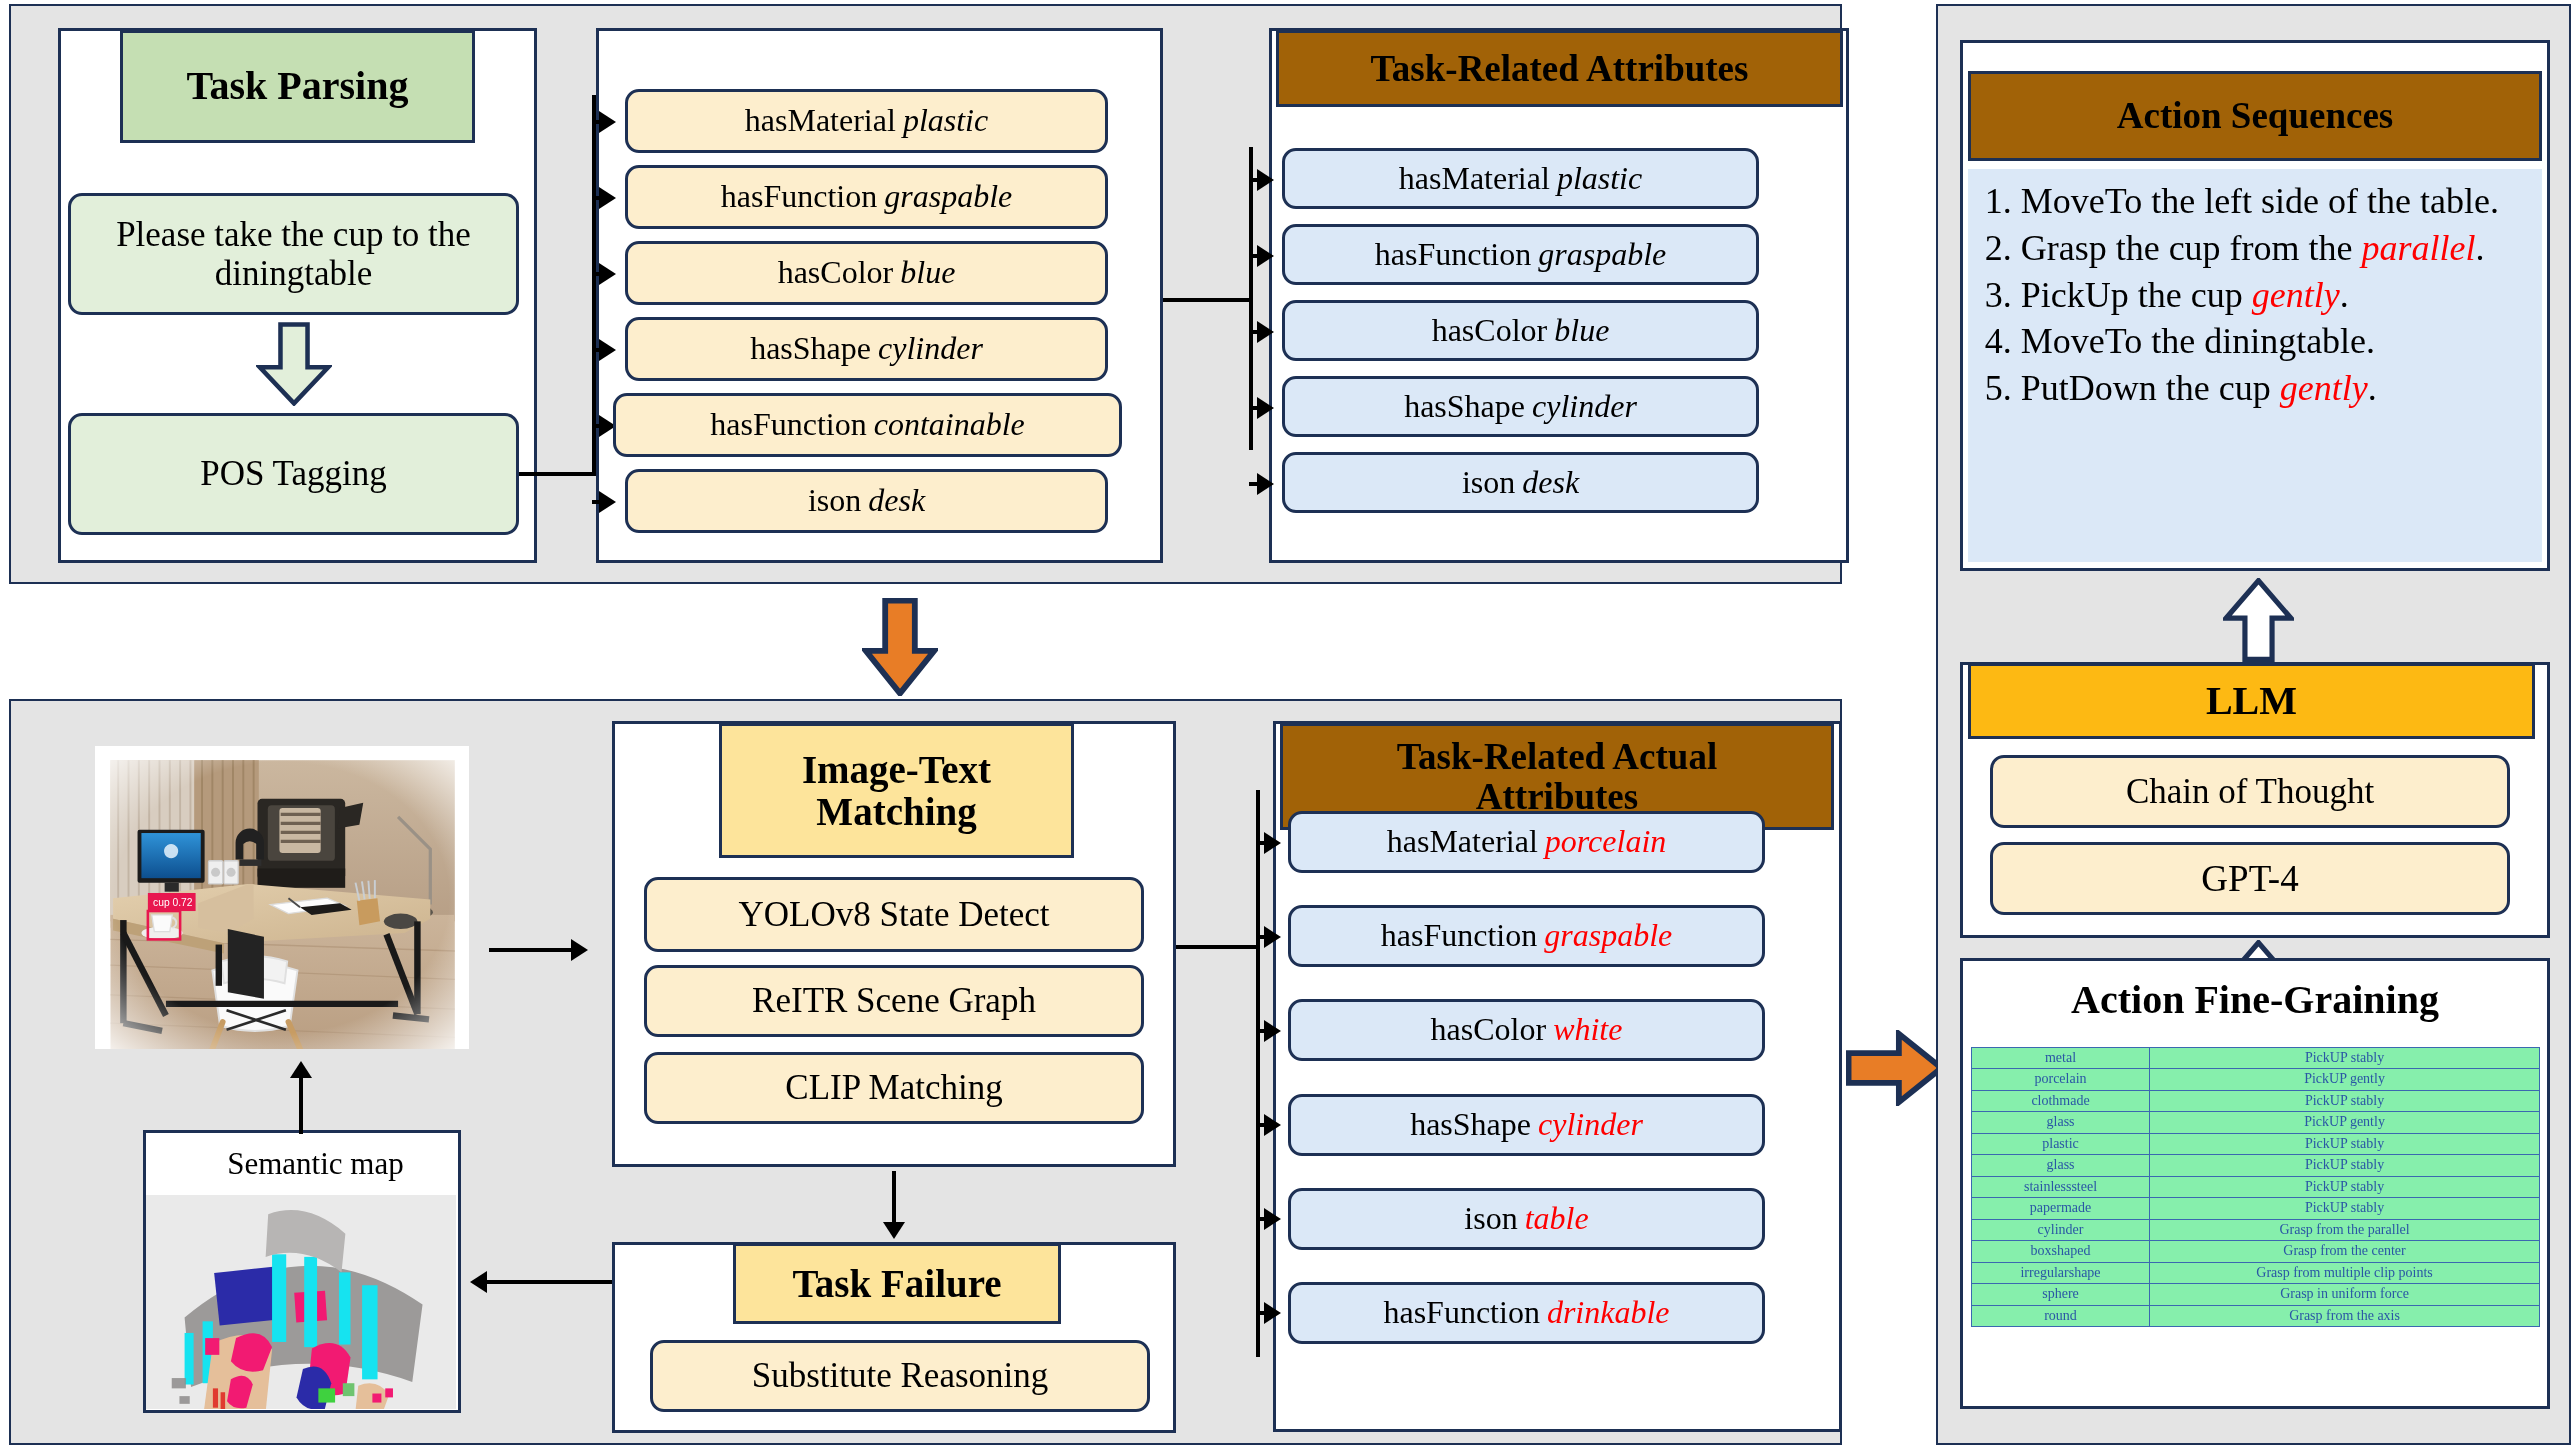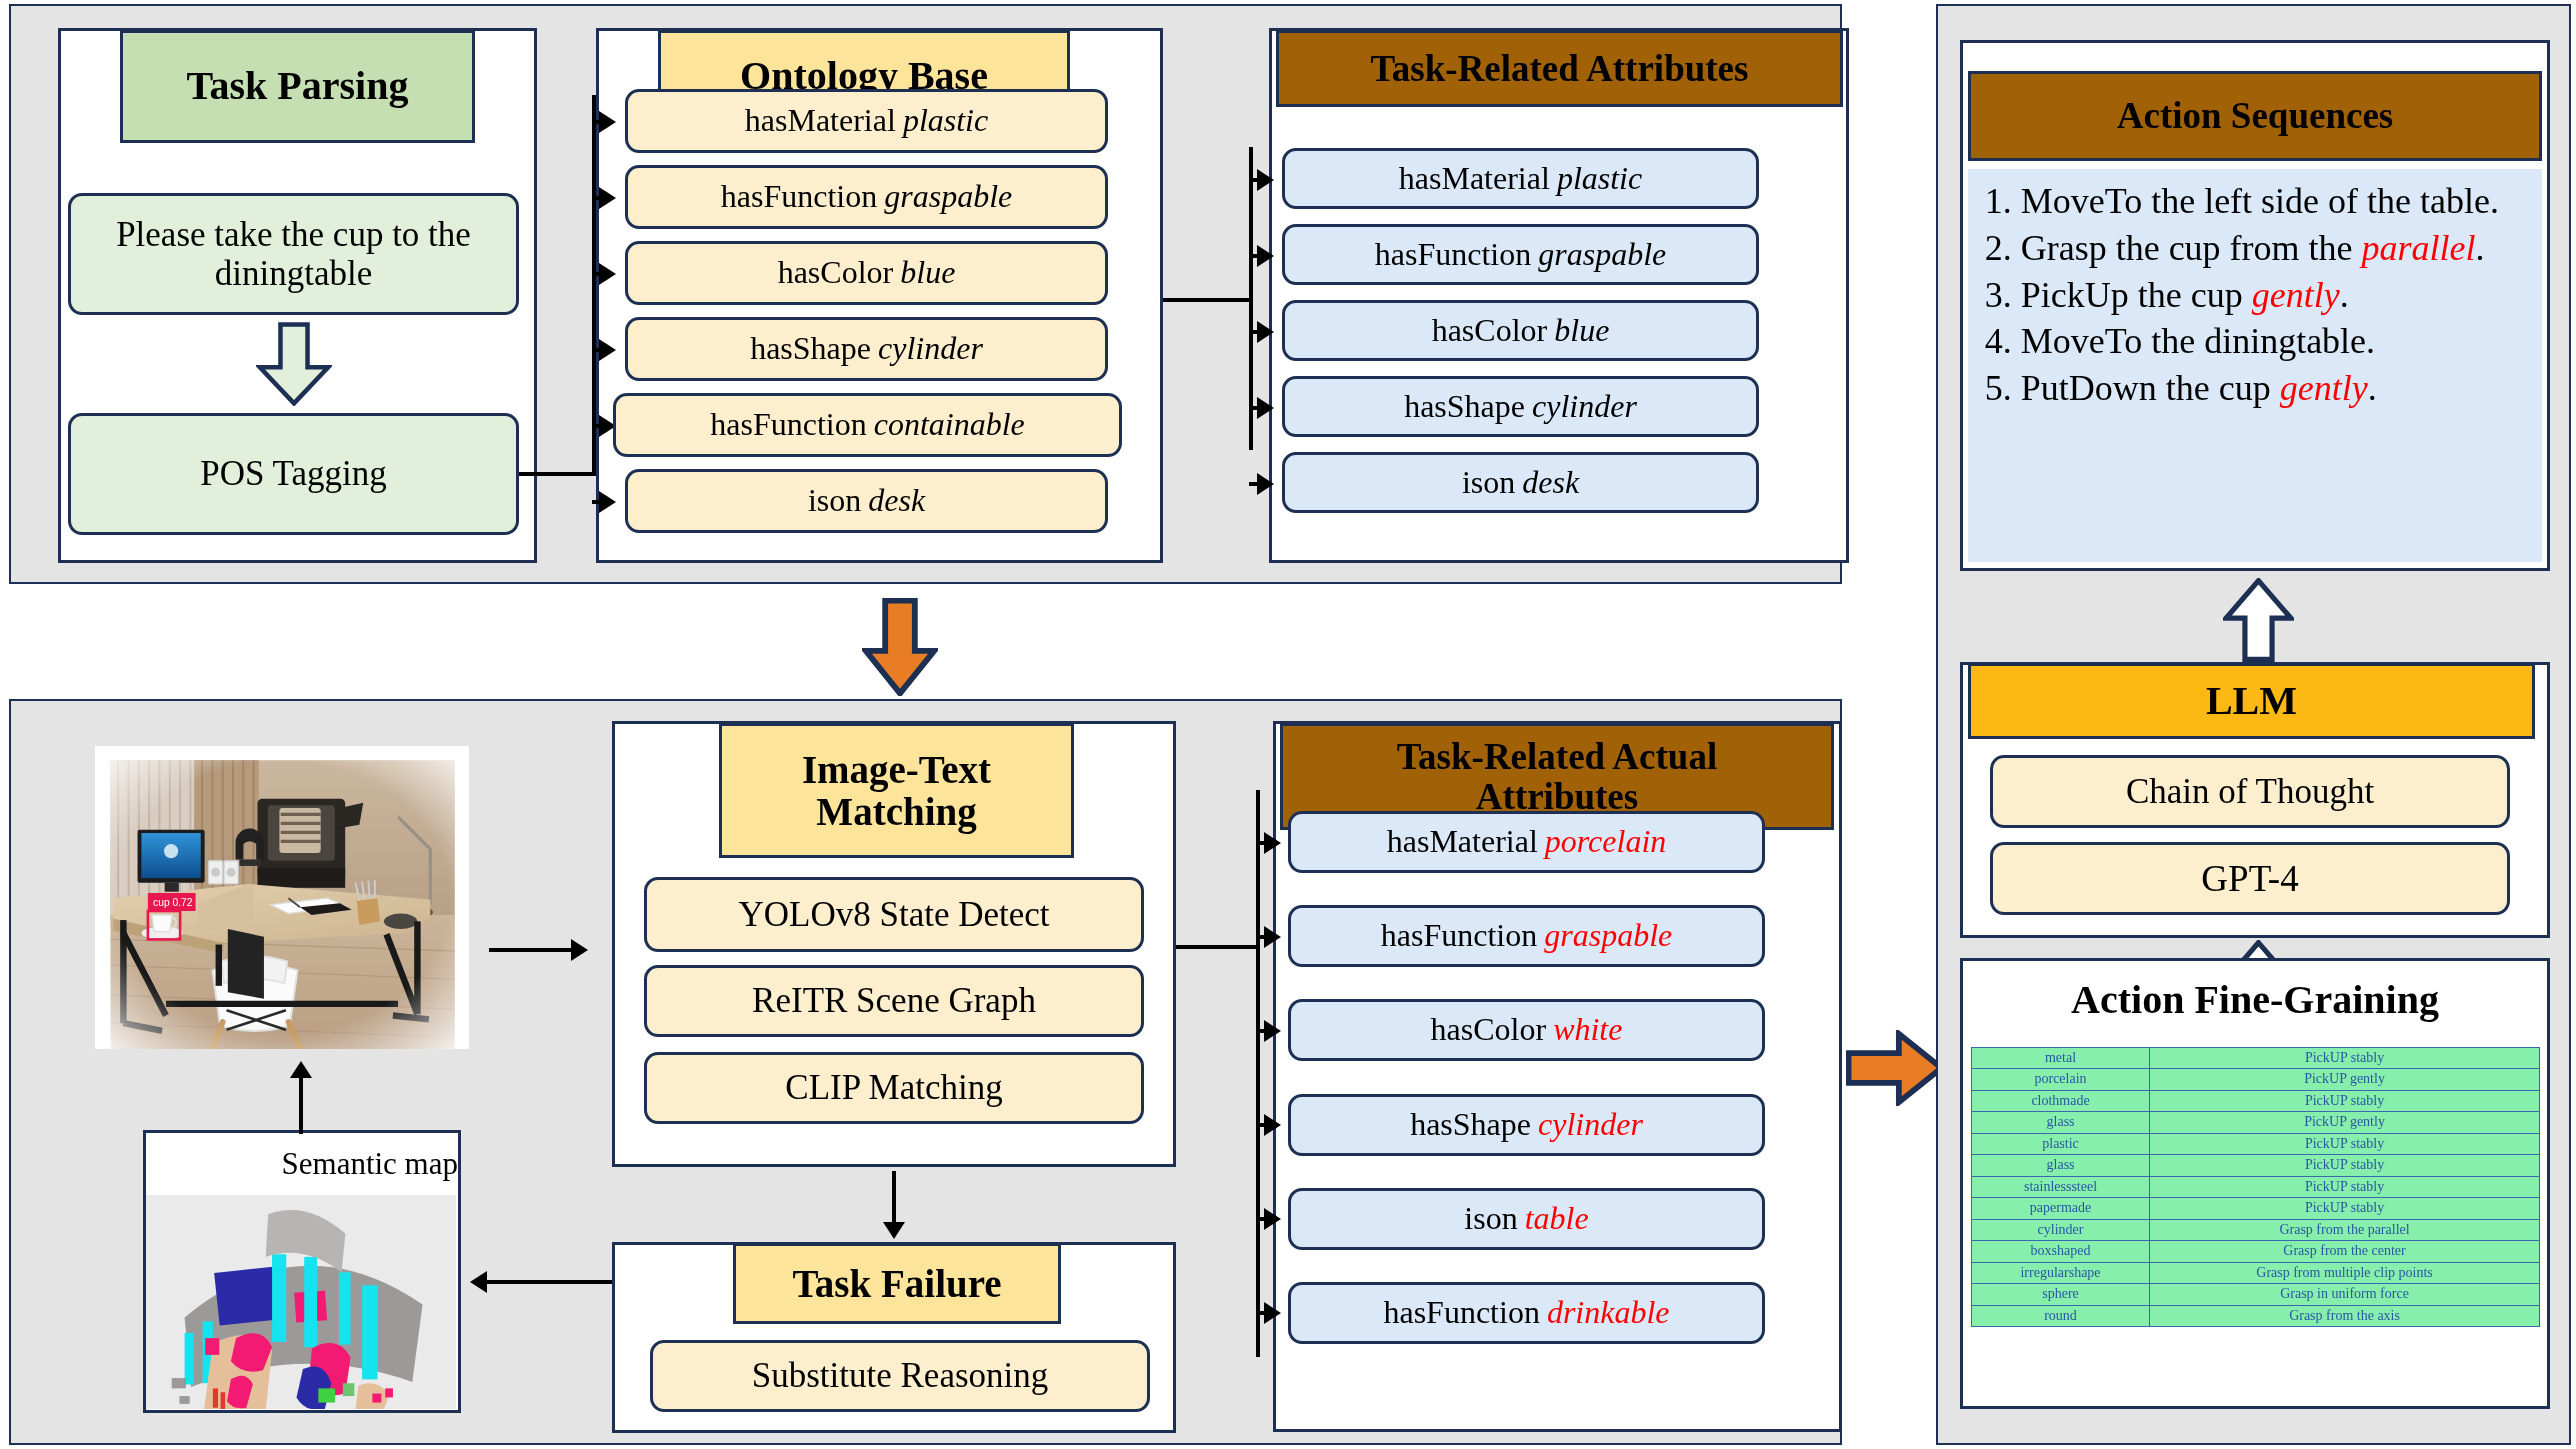--- a/index.html
+++ b/index.html
@@ -91,21 +91,21 @@
     padding: 1.9px 0 2.6px 0;
     white-space: nowrap;
   }
 
   
   .photo { position:absolute; overflow:hidden; }
   .photo svg { display:block; width:100%; height:100%; }
 
   
   .smap-box { position:absolute; background:#fff; border:3.9px solid #1d3054; }
-  .smap-title { position:absolute; width:100%; text-align:right; color:#000;padding-left:27px; }
+  .smap-title { position:absolute; width:100%; text-align:center; color:#000;padding-left:27px; }
   .smap-img { position:absolute; overflow:hidden; background:#e9e9e9; }
   .smap-img svg { display:block; width:100%; height:100%; }
 </style>
 </head>
 <body>
 
 <div class="page">
 
   <div class="grey-panel" style="left:9px; top:3.9px; width:1833px; height:580px;"></div>
 
@@ -116,21 +116,20 @@
     <svg viewBox="0 0 118 130" preserveAspectRatio="none">
       <polygon points="38,4 80,4 80,70 112,70 59,126 6,70 38,70" fill="#e2efda" stroke="#1d3054" stroke-width="7"></polygon>
     </svg>
   </div>
   <div class="pill green" style="left:68px; top:413px; width:451px; height:122px; font-size:35px;">POS Tagging</div>
 
   <div class="ln" style="left:519px; top:472px; width:77px; height:3.9px;"></div>
   <div class="ln" style="left:592px; top:95px; width:3.9px; height:380px;"></div>
 
   <div class="wbox" style="left:596px; top:28px; width:567px; height:535px;"></div>
-  <div class="hdr yellow" style="left:658px; top:30px; width:412px; height:93px; font-size:40px;">Ontology Base</div>
 
   <div class="ah right" style="left:599px; top:111px;"></div>
   <div class="ln" style="left:592px; top:120px; width:14px; height:3.9px;"></div>
   <div class="pill yellow" style="left:625px; top:89px; width:483px; height:64px; font-size:32px;">
     <span>hasMaterial</span>
       <span class="val">plastic</span>
   </div>
 
   <div class="ah right" style="left:599px; top:187px;"></div>
   <div class="ln" style="left:592px; top:196px; width:14px; height:3.9px;"></div>

